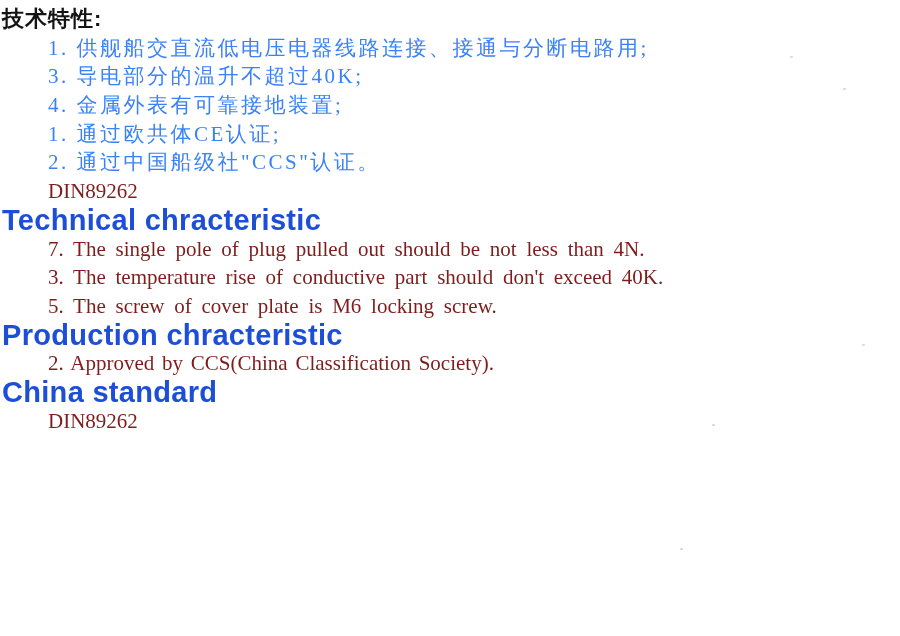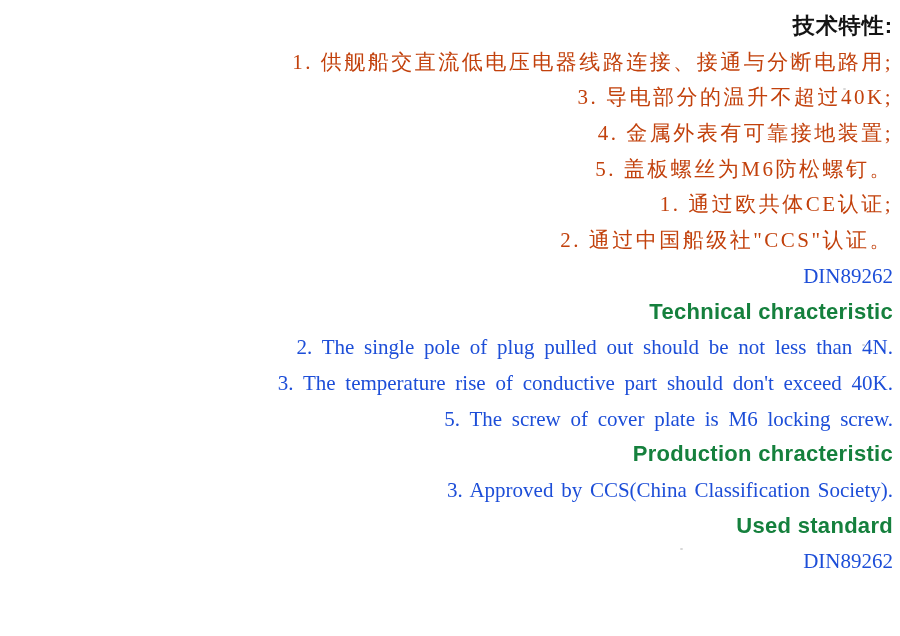--- a/index.html
+++ b/index.html
@@ -12,56 +12,55 @@
   }
   .page {
     position: relative;
     width: 900px;
     height: 636px;
     padding: 5px 0 0 2px;
     box-sizing: border-box;
     color: #1d1d1d;
   }
   .line {
-    margin: 7px;
+    margin: 0;
     white-space: nowrap;
     line-height: 28.7px;
     height: 28.7px;
-    text-align: right;
   }
   
   .zh-h {
     font-family: "Liberation Sans", sans-serif;
     font-weight: 700;
     font-size: 22px;
     letter-spacing: 1px;
     color: #141414;
   }
   
   .zh-item {
     font-family: "Liberation Serif", serif;
     font-size: 21px;
     letter-spacing: 2.5px;
     padding-left: 46px;
-    color: #c2410c;
+    color: #3b82f6;
   }
   
   .en-h {
     font-family: "Liberation Sans", sans-serif;
     font-weight: 700;
-    font-size: 22px;
+    font-size: 29px;
     letter-spacing: 0.3px;
-    color: #15803d;
+    color: #1d4ed8;
   }
   
   .en-item {
     font-family: "Liberation Serif", serif;
     font-size: 21px;
     padding-left: 46px;
-    color: #1d4ed8;
+    color: #7f1d1d;
   }
   .en-item.wide { word-spacing: 4.5px; }
   .en-item.med  { word-spacing: 2.5px; }
   
   .speck {
     position: absolute;
     width: 3px; height: 2px;
     background: #b9b9b9;
     border-radius: 50%;
     opacity: 0.6;
@@ -69,36 +68,35 @@
 </style>
 </head>
 <body>
 
 <div class="page">
 
   <div class="line zh-h">技术特性:</div>
   <div class="line zh-item">1. 供舰船交直流低电压电器线路连接、接通与分断电路用;</div>
   <div class="line zh-item">3. 导电部分的温升不超过40K;</div>
   <div class="line zh-item">4. 金属外表有可靠接地装置;</div>
-  <div class="line zh-item">5. 盖板螺丝为M6防松螺钉。</div>
 
   <div class="line zh-item">1. 通过欧共体CE认证;</div>
   <div class="line zh-item">2. 通过中国船级社"CCS"认证。</div>
 
   <div class="line en-item">DIN89262</div>
 
   <div class="line en-h">Technical chracteristic</div>
-  <div class="line en-item wide">2. The single pole of plug pulled out should be not less than 4N.</div>
+  <div class="line en-item wide">7. The single pole of plug pulled out should be not less than 4N.</div>
   <div class="line en-item wide">3. The temperature rise of conductive part should don't exceed 40K.</div>
   <div class="line en-item wide">5. The screw of cover plate is M6 locking screw.</div>
 
   <div class="line en-h">Production chracteristic</div>
-  <div class="line en-item med">3. Approved by CCS(China Classification Society).</div>
+  <div class="line en-item med">2. Approved by CCS(China Classification Society).</div>
 
-  <div class="line en-h">Used standard</div>
+  <div class="line en-h">China standard</div>
   <div class="line en-item">DIN89262</div>
 
   <span class="speck" style="left:790px; top:56px;"></span>
   <span class="speck" style="left:843px; top:88px;"></span>
   <span class="speck" style="left:862px; top:344px;"></span>
   <span class="speck" style="left:712px; top:424px;"></span>
   <span class="speck" style="left:680px; top:548px;"></span>
 </div>
 
 </body></html>

